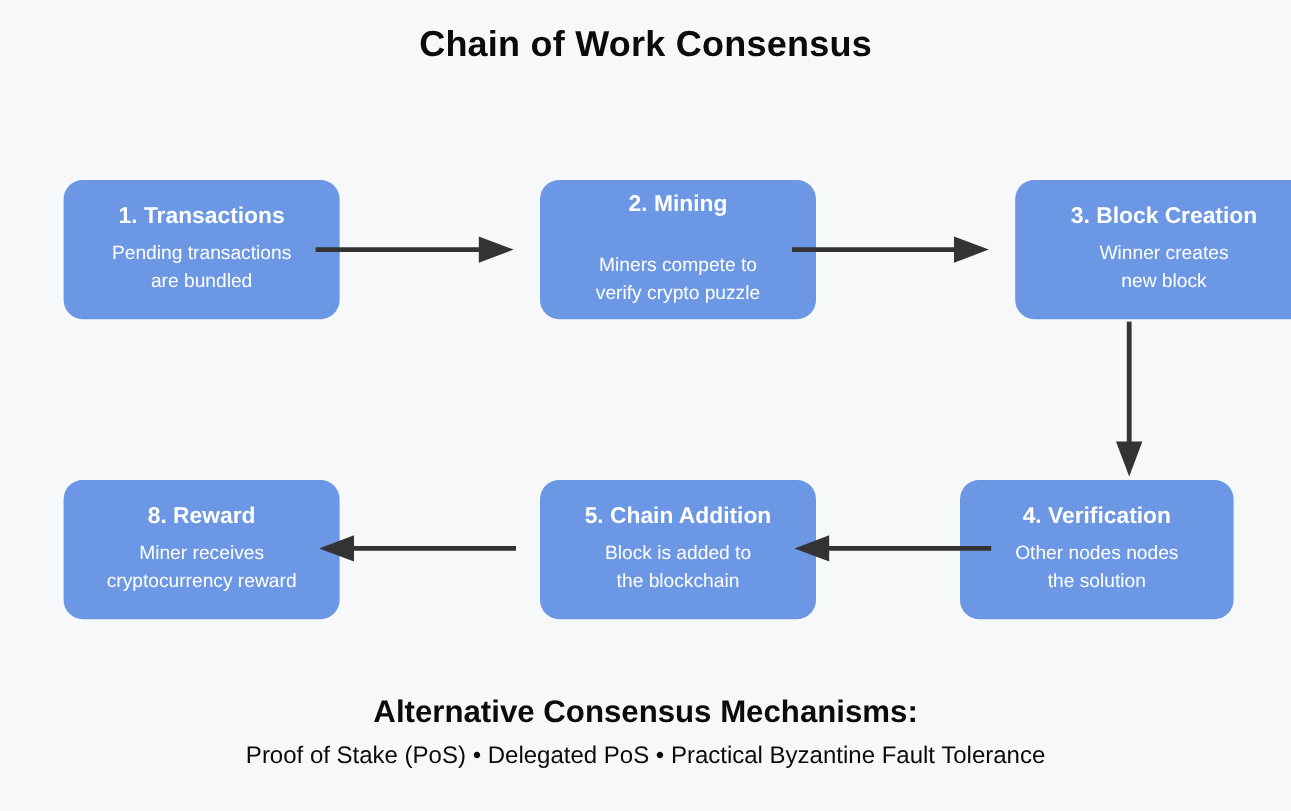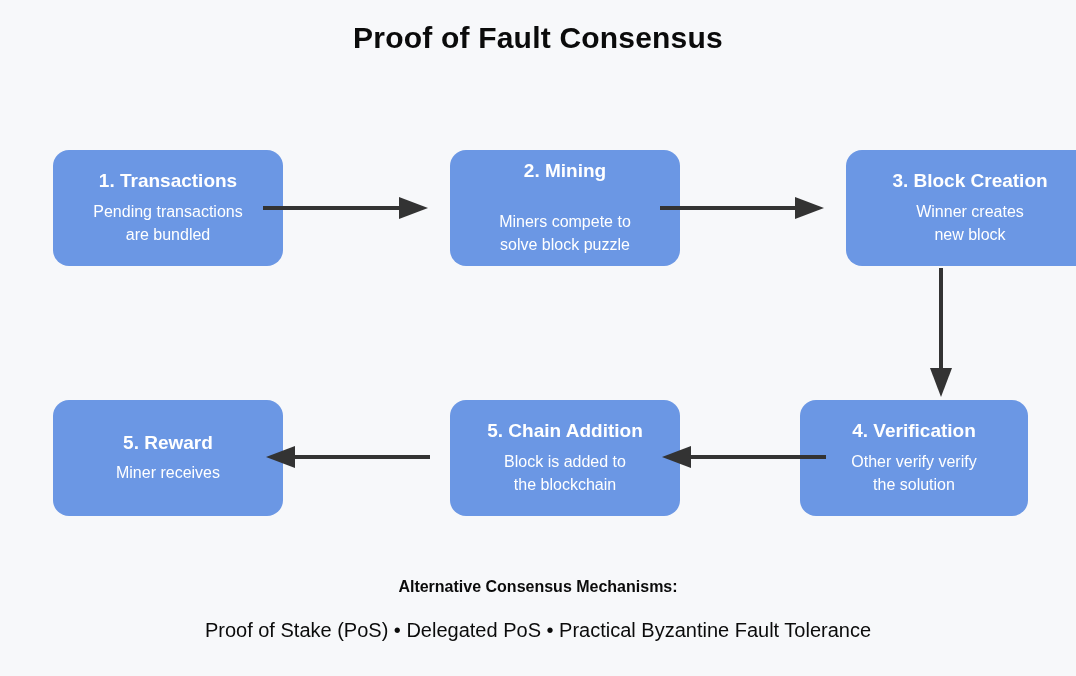--- a/index.html
+++ b/index.html
@@ -71,83 +71,84 @@
     width: 1076px;
     height: 676px;
     pointer-events: none;
   }
   .footer-heading {
     position: absolute;
     top: 578px;
     left: 0;
     width: 1076px;
     text-align: center;
-    font-size: 16px;
+    font-size: 26px;
     font-weight: bold;
     color: var(--title-text);
   }
   .footer-line {
     position: absolute;
     top: 619px;
     left: 0;
     width: 1076px;
     text-align: center;
     font-size: 20px;
     color: var(--title-text);
   }
 </style>
 </head>
 <body>
 
-<div class="diagram-title">Proof of Fault Consensus</div>
+<div class="diagram-title">Chain of Work Consensus</div>
 
 <div class="step-box" id="box1">
   <div class="step-title">1. Transactions</div>
   <div class="step-sub">
     <div>Pending transactions</div>
     <div>are bundled</div>
   </div>
 </div>
 
 <div class="step-box" id="box2">
   <div class="step-title">2. Mining</div>
   <div class="step-sub">
     <div>Miners compete to</div>
-    <div>solve block puzzle</div>
+    <div>verify crypto puzzle</div>
   </div>
 </div>
 
 <div class="step-box" id="box3">
   <div class="step-title">3. Block Creation</div>
   <div class="step-sub">
     <div>Winner creates</div>
     <div>new block</div>
   </div>
 </div>
 
 <div class="step-box" id="box4">
   <div class="step-title">4. Verification</div>
   <div class="step-sub">
-    <div>Other verify verify</div>
+    <div>Other nodes nodes</div>
     <div>the solution</div>
   </div>
 </div>
 
 <div class="step-box" id="box5">
   <div class="step-title">5. Chain Addition</div>
   <div class="step-sub">
     <div>Block is added to</div>
     <div>the blockchain</div>
   </div>
 </div>
 
 <div class="step-box" id="box6">
-  <div class="step-title">5. Reward</div>
+  <div class="step-title">8. Reward</div>
   <div class="step-sub">
     <div>Miner receives</div>
+    <div>cryptocurrency reward</div>
   </div>
 </div>
 
 <svg class="arrow-layer" width="1076" height="676" viewBox="0 0 1076 676" aria-hidden="true">
 
   <g>
     <line x1="263" y1="208" x2="401" y2="208" stroke="#333333" stroke-width="4"></line>
     <polygon points="399,197 399,219 428,208" fill="#333333"></polygon>
   </g>
 

